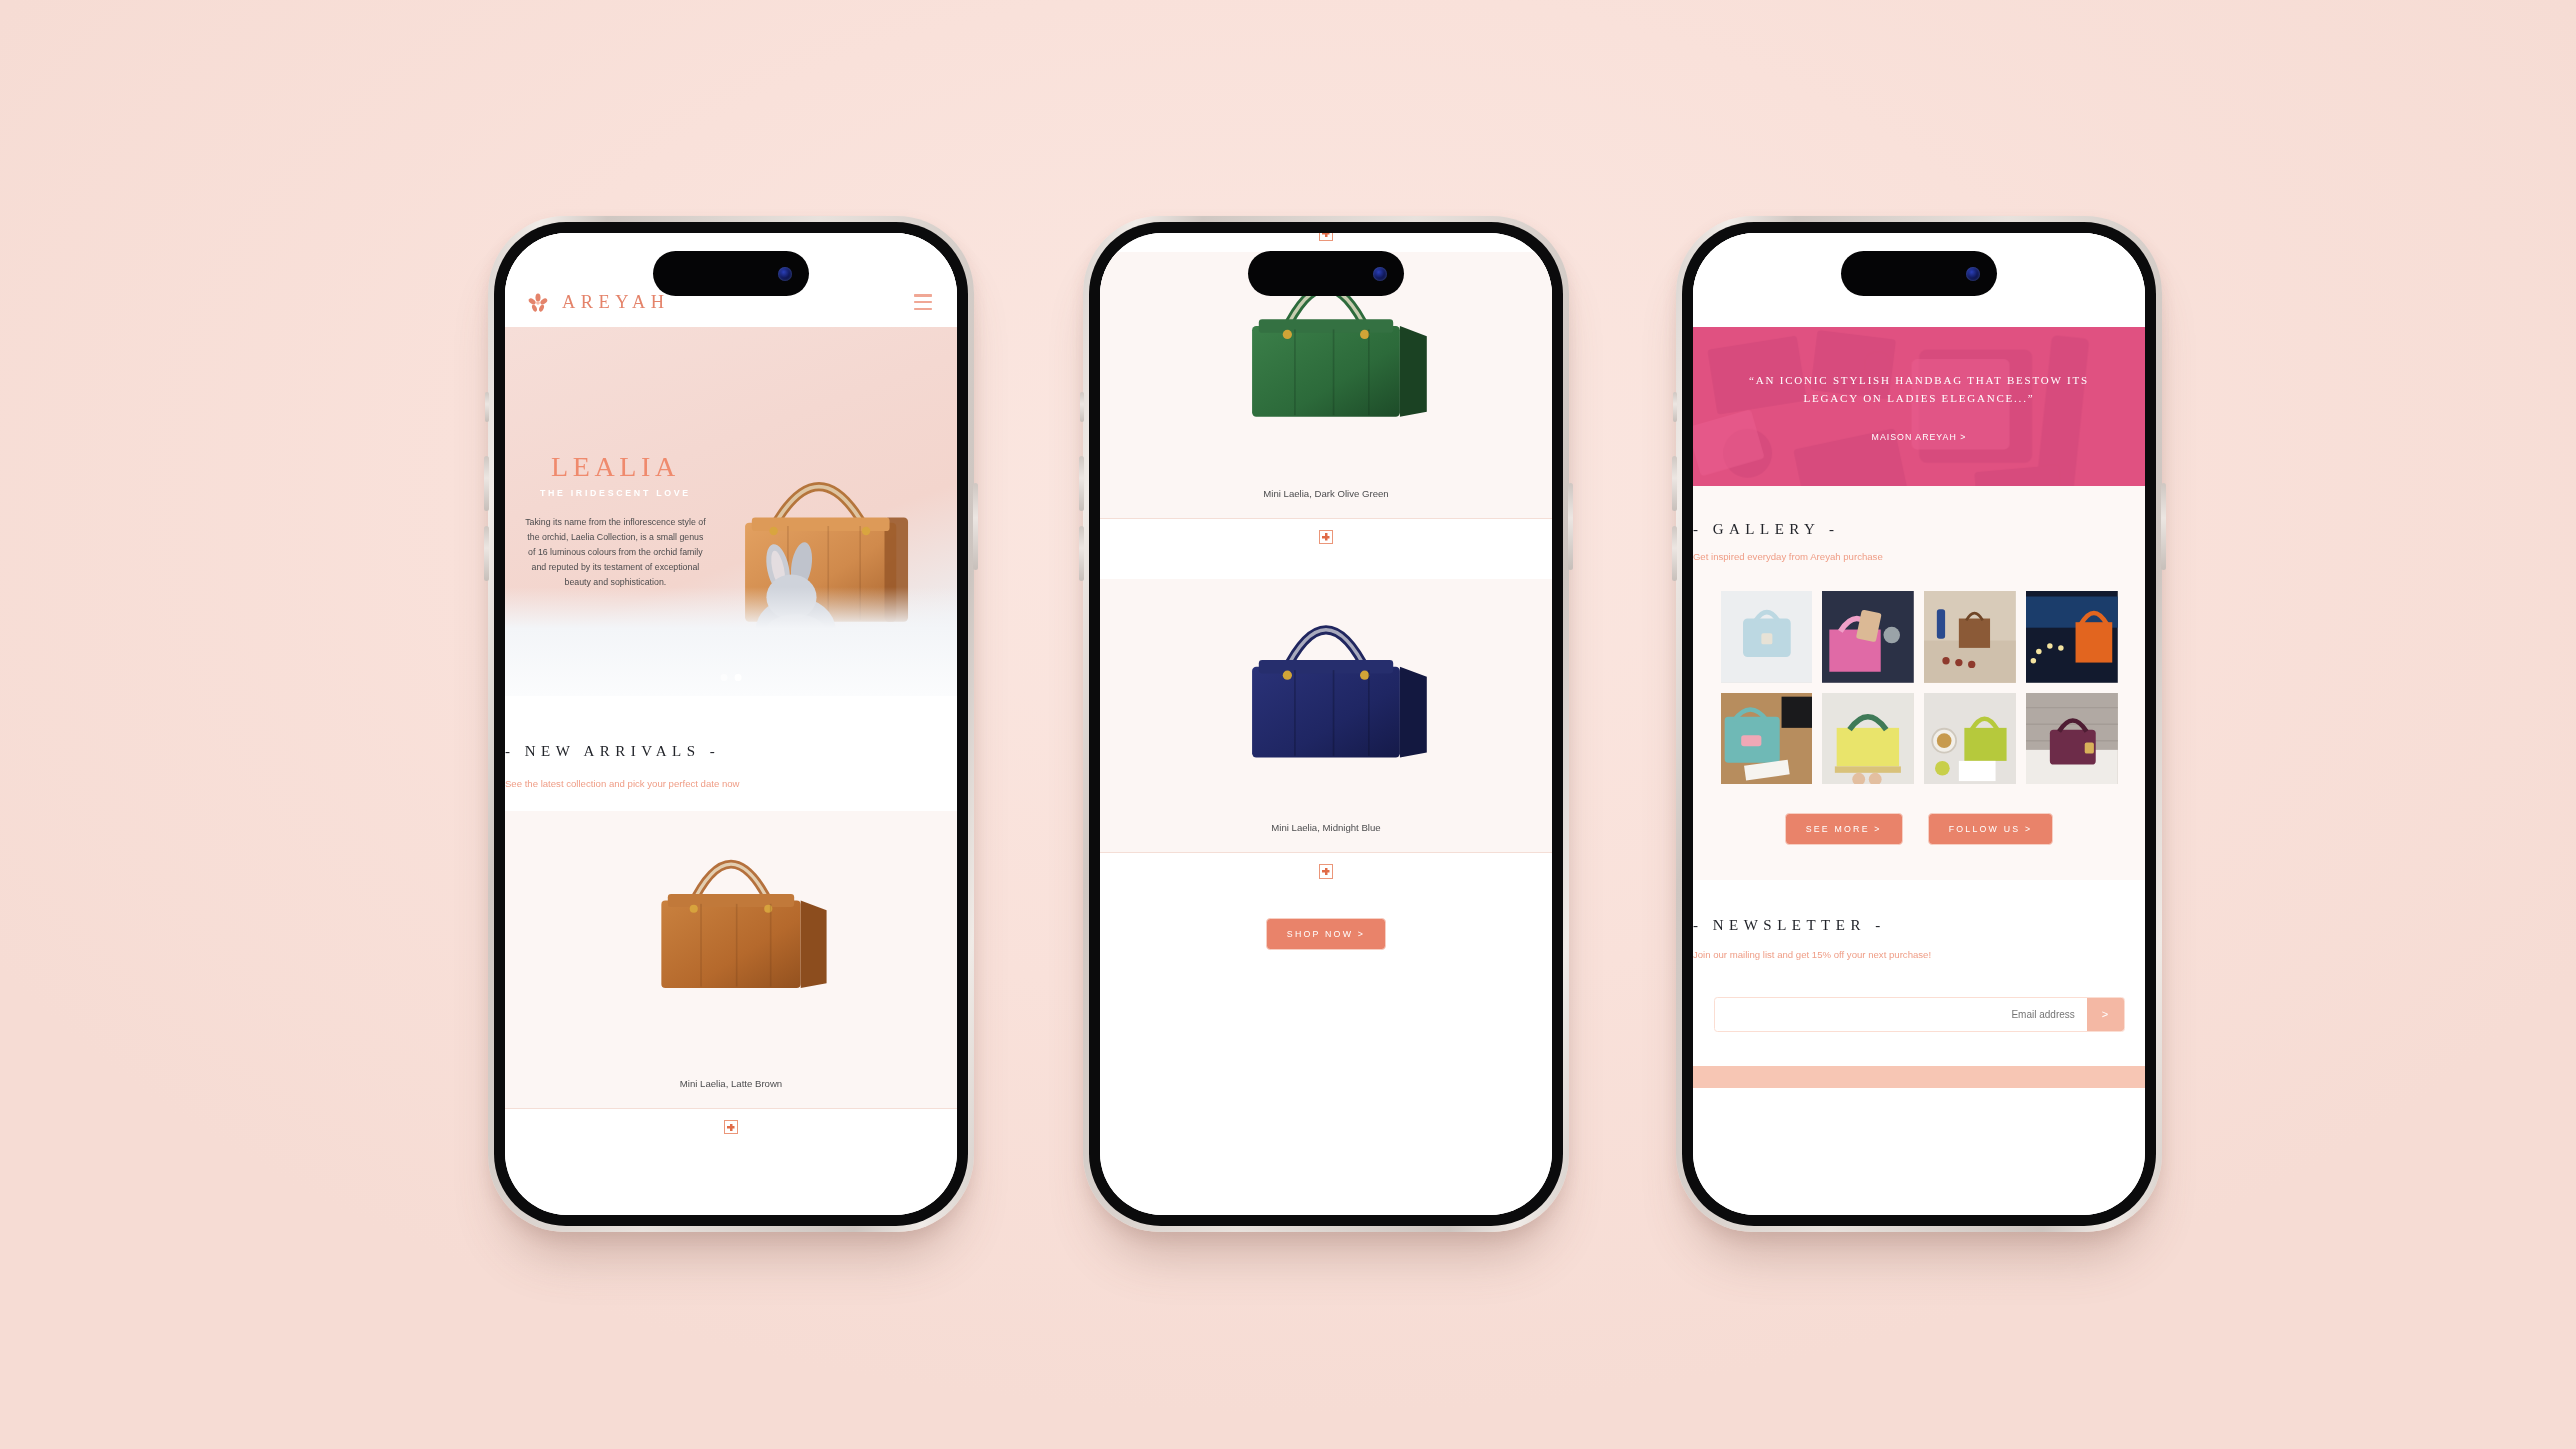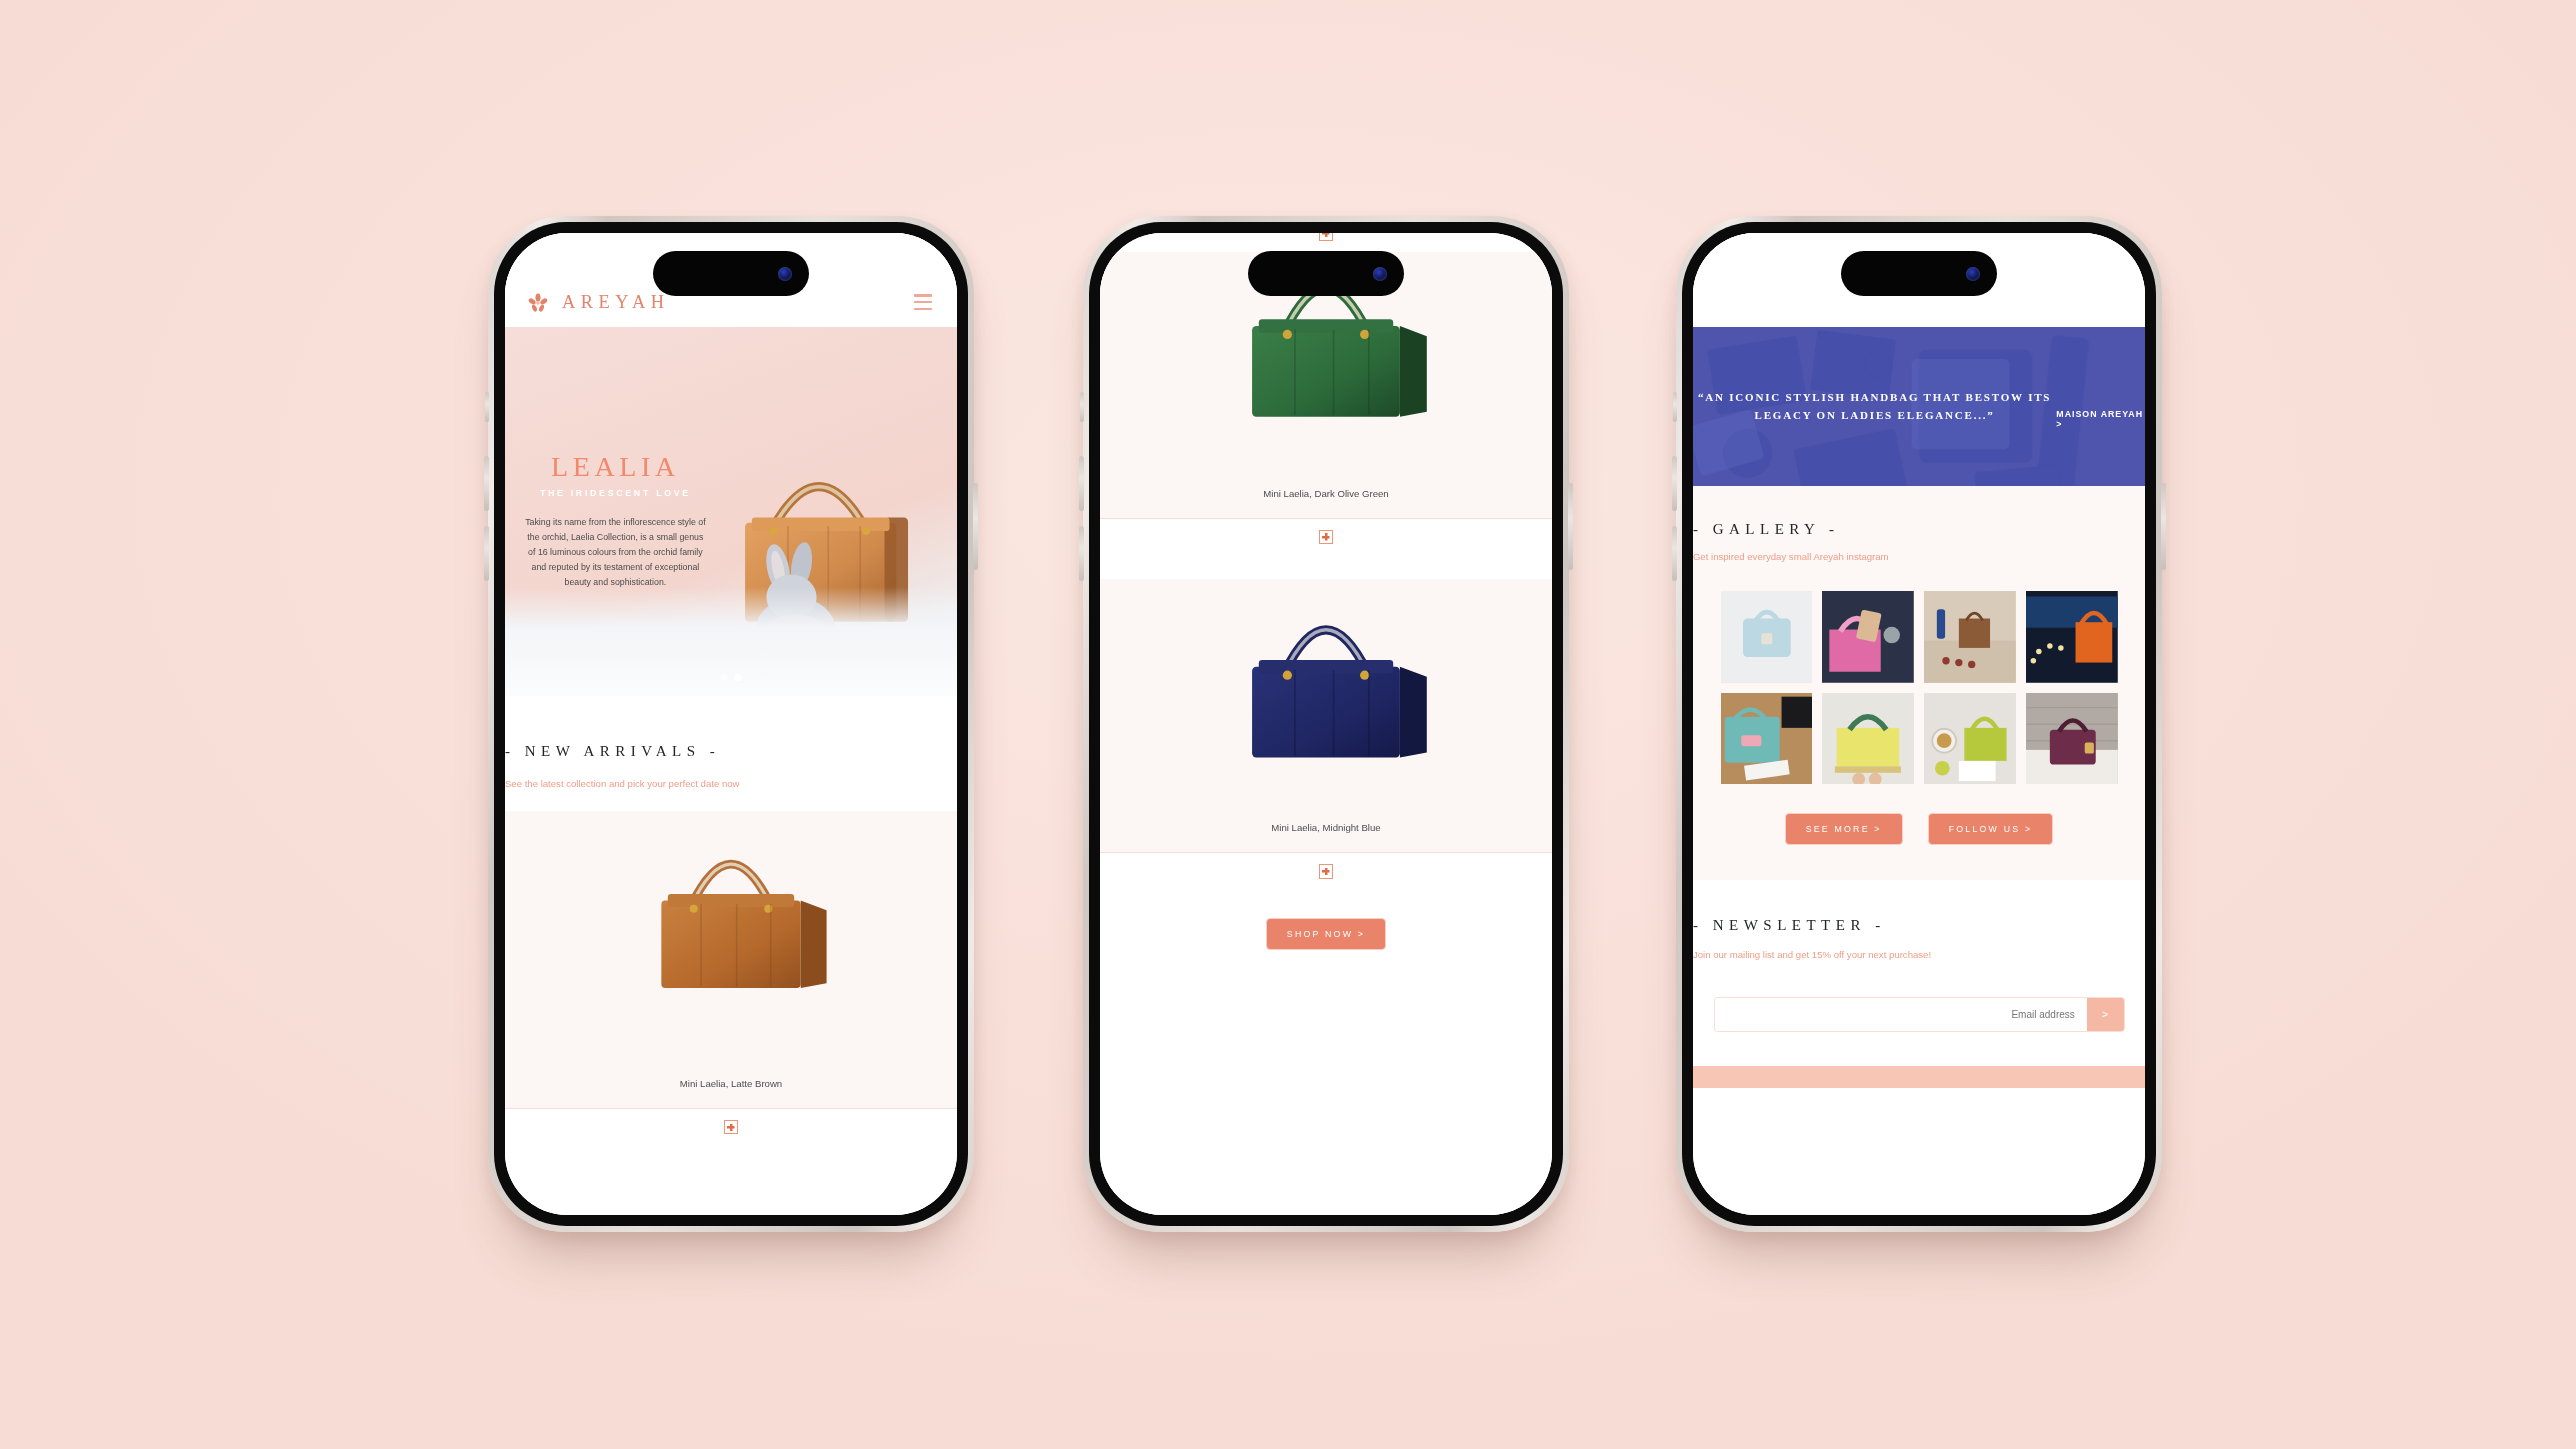--- a/index.html
+++ b/index.html
@@ -243,26 +243,25 @@
     letter-spacing: 2.2px;
     padding: 10px 20px;
     font-weight: 500;
   }
 
   
   .quote {
     height: 159px;
     position: relative;
     overflow: hidden;
-    background: #1d4ed8;
+    background: #ec4899;
     display: flex;
-    flex-direction: row;
+    flex-direction: column;
     align-items: center;
     justify-content: center;
-    font-weight: bold;
   }
   .quote-img {
     position: absolute;
     inset: 0;
     opacity: 0.30;
   }
   .quote-text {
     position: relative;
     font-family: "Liberation Serif", serif;
     color: #fff;
@@ -581,21 +580,21 @@
                 <rect x="0" y="96" width="70" height="54" rx="4" transform="rotate(-16 35 123)"></rect>
               </g>
             </svg>
             <div class="quote-text">“AN ICONIC STYLISH HANDBAG THAT BESTOW ITS LEGACY ON LADIES ELEGANCE...”</div>
             <div class="quote-link">MAISON AREYAH &gt;</div>
           </div>
 
           <div class="gallery-wrap">
             <div class="sec-head" style="padding-top:35px;">
               <div class="sec-title">- GALLERY -</div>
-              <div class="sec-sub" style="margin-top:13.4px;">Get inspired everyday small Areyah instagram</div>
+              <div class="sec-sub" style="margin-top:13.4px;">Get inspired everyday from Areyah purchase</div>
             </div>
 
             <div class="grid">
               <div class="gcell">
                 <svg viewBox="0 0 100 100" style="width:100%;height:100%">
                     <rect width="100" height="100" fill="#eceef0"></rect>
                     <rect x="24" y="30" width="52" height="42" rx="5" fill="#bcd8e2"></rect>
                     <path d="M38 32 Q50 14 62 32" fill="none" stroke="#bcd8e2" stroke-width="5"></path>
                     <rect x="44" y="46" width="12" height="12" rx="2" fill="#e7e2d6"></rect>
                   </svg>

